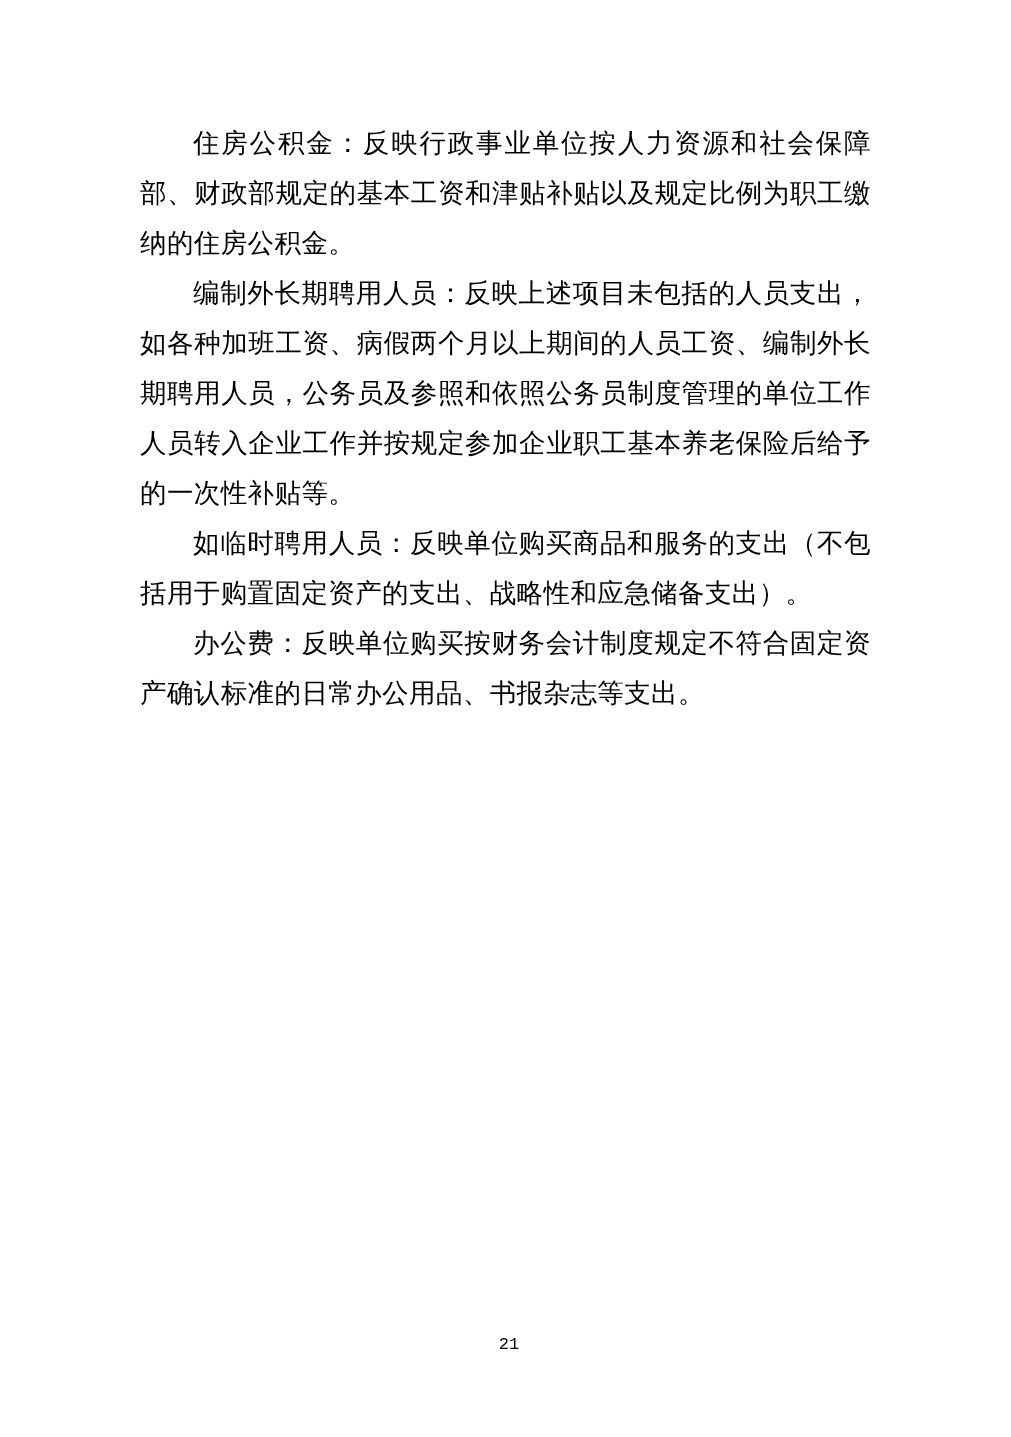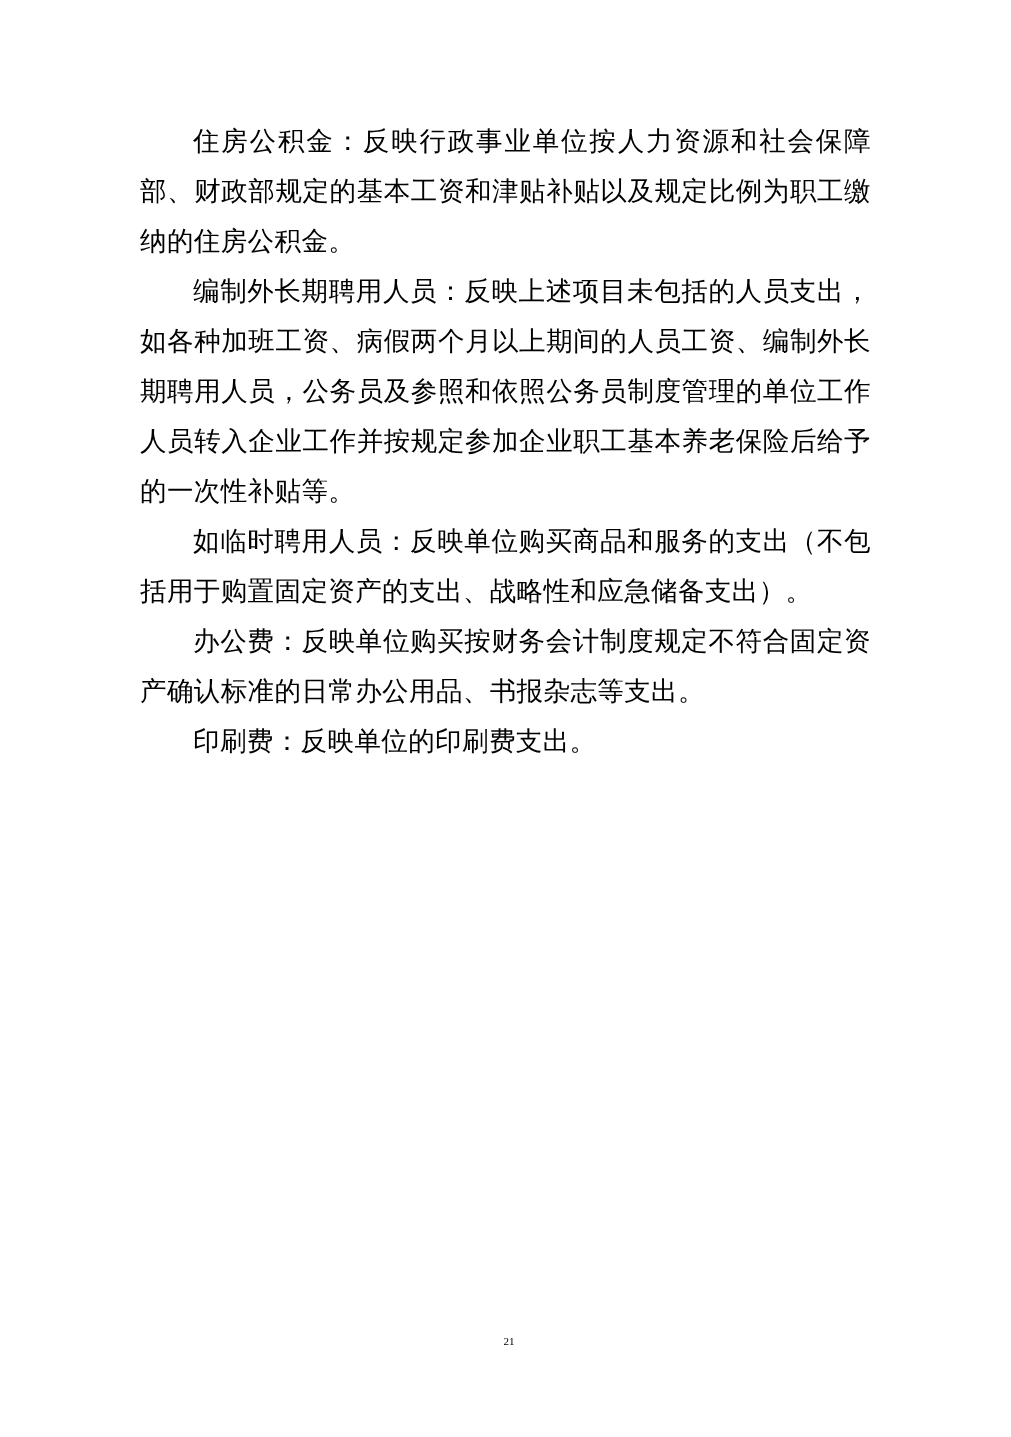--- a/index.html
+++ b/index.html
@@ -16,21 +16,20 @@
     overflow: hidden;
   }
   .page {
     position: absolute;
     left: 0;
     top: 0;
     width: 1011px;
     height: 1344px;
     box-sizing: border-box;
     padding: 118px 140px 0 140px;
-    font-family: Liberation Mono, monospace;
   }
   .body-text {
     font-size: 26.5px;
     line-height: 50px;
     text-align: justify;
     text-justify: inter-ideograph;
     letter-spacing: 0.4px;
   }
   .para {
     text-indent: 2em;
@@ -39,41 +38,40 @@
   }
   .term {
     font-weight: normal;
   }
   .page-number {
     position: absolute;
     left: 7px;
     right: 0;
     top: 1335px;
     text-align: center;
-    font-size: 11px;
-    font-family: Liberation Serif, serif;
+    font-size: 17px;
+    font-family: Liberation Mono, monospace;
     color: #000000;
   }
 </style>
 </head>
 <body>
 
 <div class="page">
   <div class="body-text">
 
     <p class="para"><span class="term">住房公积金：</span><span>反映行政事业单位按人力资源和社会保障部、财政部规定的基本工资和津贴补贴以及规定比例为职工缴纳的住房公积金。</span></p>
 
 
     <p class="para"><span class="term">编制外长期聘用人员：</span><span>反映上述项目未包括的人员支出，如各种加班工资、病假两个月以上期间的人员工资、编制外长期聘用人员，公务员及参照和依照公务员制度管理的单位工作人员转入企业工作并按规定参加企业职工基本养老保险后给予的一次性补贴等。</span></p>
 
     <p class="para"><span class="term">如临时聘用人员：</span><span>反映单位购买商品和服务的支出（不包括用于购置固定资产的支出、战略性和应急储备支出）。</span></p>
 
     <p class="para"><span class="term">办公费：</span><span>反映单位购买按财务会计制度规定不符合固定资产确认标准的日常办公用品、书报杂志等支出。</span></p>
 
-    <p class="para"><span class="term">印刷费：</span><span>反映单位的印刷费支出。</span></p>
 
 
 
 
 
   </div>
 </div>
 
 <div class="page-number">21</div>
 

